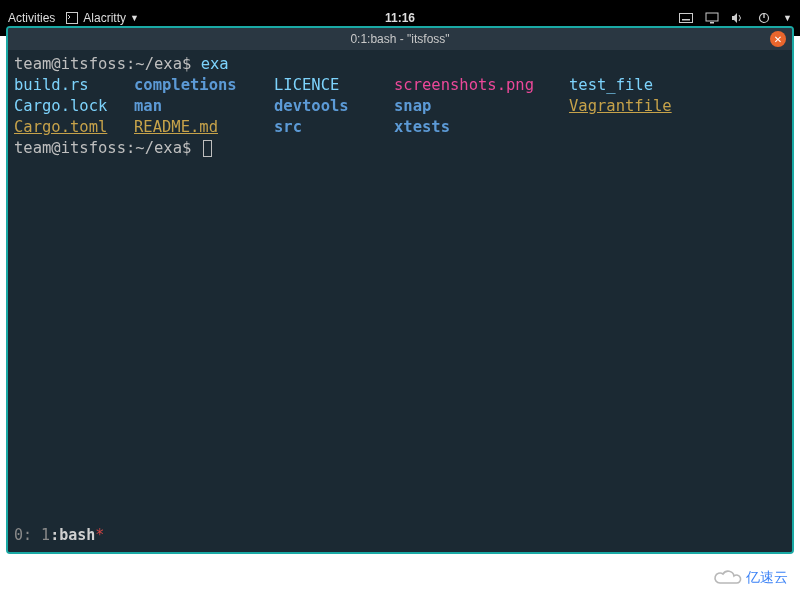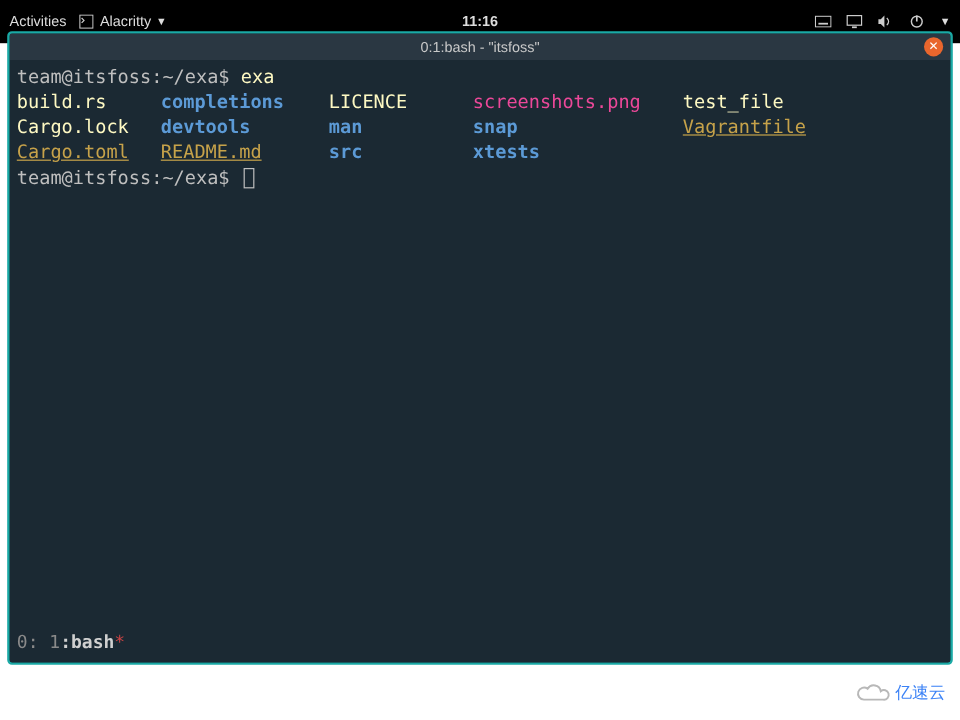--- a/index.html
+++ b/index.html
@@ -70,21 +70,21 @@
     background: #1b2933;
     font-family: "DejaVu Sans Mono", monospace;
     font-size: 15.5px;
     line-height: 21px;
     padding: 4px 6px;
     color: #bfbfbf;
     position: relative;
   }
   .line { white-space: pre; }
   .prompt-user { color: #bfbfbf; }
-  .c-white { color: #fef9c3; }
+  .c-white { color: #7dd3fc; }
   .c-blue { color: #5c9ad6; font-weight: bold; }
   .c-purple { color: #ec4899; }
   .c-yellow { color: #c6a24a; text-decoration: underline; }
   .cursor {
     display: inline-block;
     width: 9px;
     height: 17px;
     border: 1px solid #bfbfbf;
     vertical-align: text-bottom;
     margin-left: 2px;
@@ -176,22 +176,22 @@
   <div class="term">
     <div class="line"><span class="prompt-user">team@itsfoss:~/exa$</span> <span class="c-white">exa</span></div>
 
     <div class="grid" id="listing">
         <span class="c-white">build.rs</span>
         <span class="c-blue">completions</span>
         <span class="c-white">LICENCE</span>
         <span class="c-purple">screenshots.png</span>
         <span class="c-white">test_file</span>
         <span class="c-white">Cargo.lock</span>
+        <span class="c-blue">man</span>
         <span class="c-blue">devtools</span>
-        <span class="c-blue">man</span>
         <span class="c-blue">snap</span>
         <span class="c-yellow">Vagrantfile</span>
         <span class="c-yellow">Cargo.toml</span>
         <span class="c-yellow">README.md</span>
         <span class="c-blue">src</span>
         <span class="c-blue">xtests</span>
       </div>
 
     <div class="line"><span class="prompt-user">team@itsfoss:~/exa$</span> <span class="cursor"></span></div>
 

